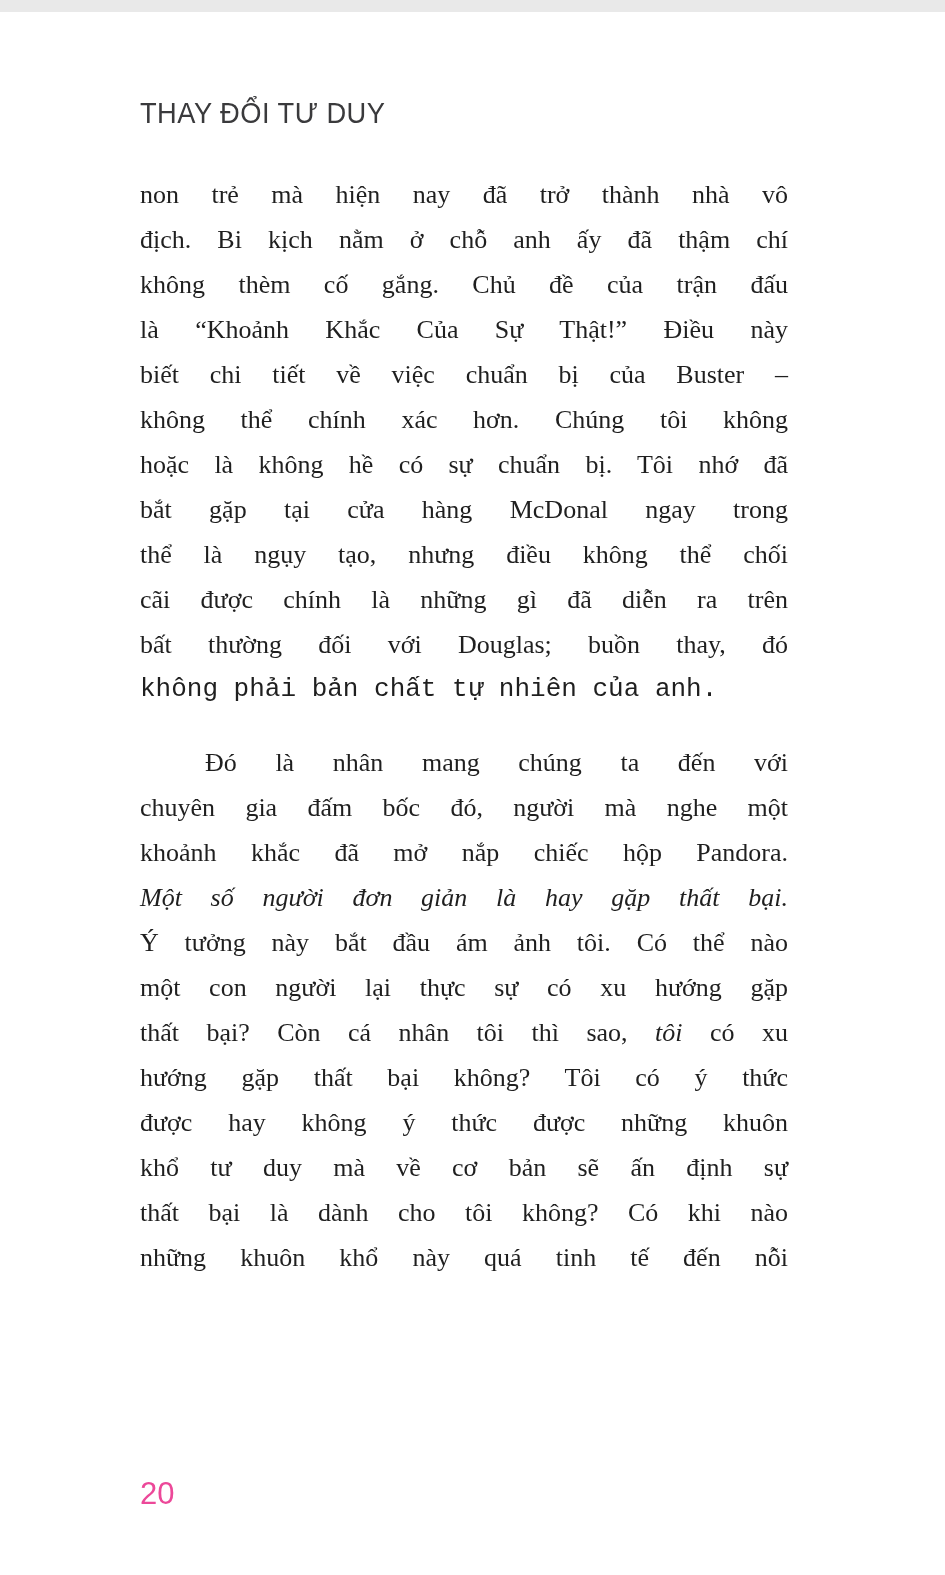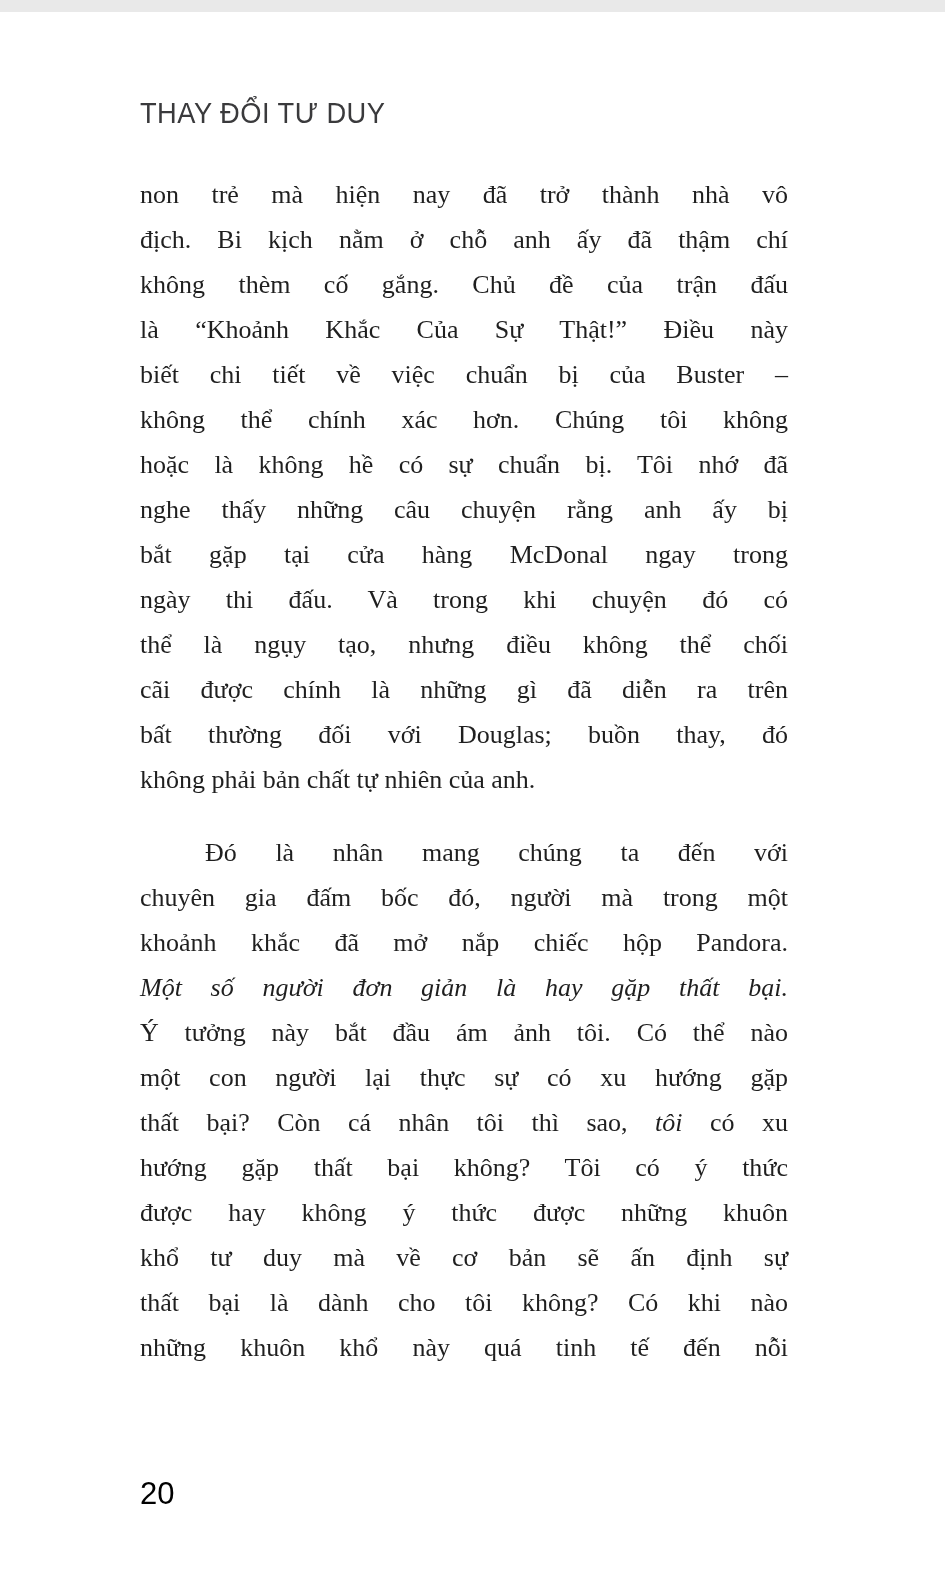--- a/index.html
+++ b/index.html
@@ -40,60 +40,58 @@
     line-height: 45px;
     color: #1f1f1f;
   }
   .paragraph { margin: 0; }
   .paragraph + .paragraph { margin-top: 28px; }
   .line {
     text-align: justify;
     text-align-last: justify;
     white-space: normal;
   }
-  .line.final { text-align-last: left; }
+  .line.final { text-align-last: left; font-family: Liberation Mono, monospace; }
   .line.indent { padding-left: 65px; }
   .italic { font-style: italic; }
   .page-number {
     position: absolute;
     left: 140px;
     top: 1464px;
     font-family: "Liberation Sans", "DejaVu Sans", sans-serif;
     font-weight: 300;
     font-size: 31px;
     line-height: 36px;
-    color: #000000;
+    color: #ec4899;
   }
 </style>
 </head>
 <body>
 
 <div class="page">
   <div class="running-header">THAY ĐỔI TƯ DUY</div>
 
   <div class="text-block">
       <div class="paragraph">
         <div class="line"><span>non trẻ mà hiện nay đã trở thành nhà vô</span></div>
         <div class="line"><span>địch. Bi kịch nằm ở chỗ anh ấy đã thậm chí</span></div>
         <div class="line"><span>không thèm cố gắng. Chủ đề của trận đấu</span></div>
         <div class="line"><span>là “Khoảnh Khắc Của Sự Thật!” Điều này</span></div>
         <div class="line"><span>biết chi tiết về việc chuẩn bị của Buster –</span></div>
         <div class="line"><span>không thể chính xác hơn. Chúng tôi không</span></div>
         <div class="line"><span>hoặc là không hề có sự chuẩn bị. Tôi nhớ đã</span></div>
-        <div class="line"><span>nghe thấy những câu chuyện rằng anh ấy bị</span></div>
         <div class="line"><span>bắt gặp tại cửa hàng McDonal ngay trong</span></div>
-        <div class="line"><span>ngày thi đấu. Và trong khi chuyện đó có</span></div>
         <div class="line"><span>thể là ngụy tạo, nhưng điều không thể chối</span></div>
         <div class="line"><span>cãi được chính là những gì đã diễn ra trên</span></div>
         <div class="line"><span>bất thường đối với Douglas; buồn thay, đó</span></div>
         <div class="line final"><span>không phải bản chất tự nhiên của anh.</span></div>
       </div>
       <div class="paragraph">
         <div class="line indent"><span>Đó là nhân mang chúng ta đến với</span></div>
-        <div class="line"><span>chuyên gia đấm bốc đó, người mà trong một</span></div>
+        <div class="line"><span>chuyên gia đấm bốc đó, người mà nghe một</span></div>
         <div class="line"><span>khoảnh khắc đã mở nắp chiếc hộp Pandora.</span></div>
         <div class="line"><span class="italic">Một số người đơn giản là hay gặp thất bại.</span></div>
         <div class="line"><span>Ý tưởng này bắt đầu ám ảnh tôi. Có thể nào</span></div>
         <div class="line"><span>một con người lại thực sự có xu hướng gặp</span></div>
         <div class="line"><span>thất bại? Còn cá nhân tôi thì sao, </span><span class="italic">tôi</span><span> có xu</span></div>
         <div class="line"><span>hướng gặp thất bại không? Tôi có ý thức</span></div>
         <div class="line"><span>được hay không ý thức được những khuôn</span></div>
         <div class="line"><span>khổ tư duy mà về cơ bản sẽ ấn định sự</span></div>
         <div class="line"><span>thất bại là dành cho tôi không? Có khi nào</span></div>
         <div class="line"><span>những khuôn khổ này quá tinh tế đến nỗi</span></div>

